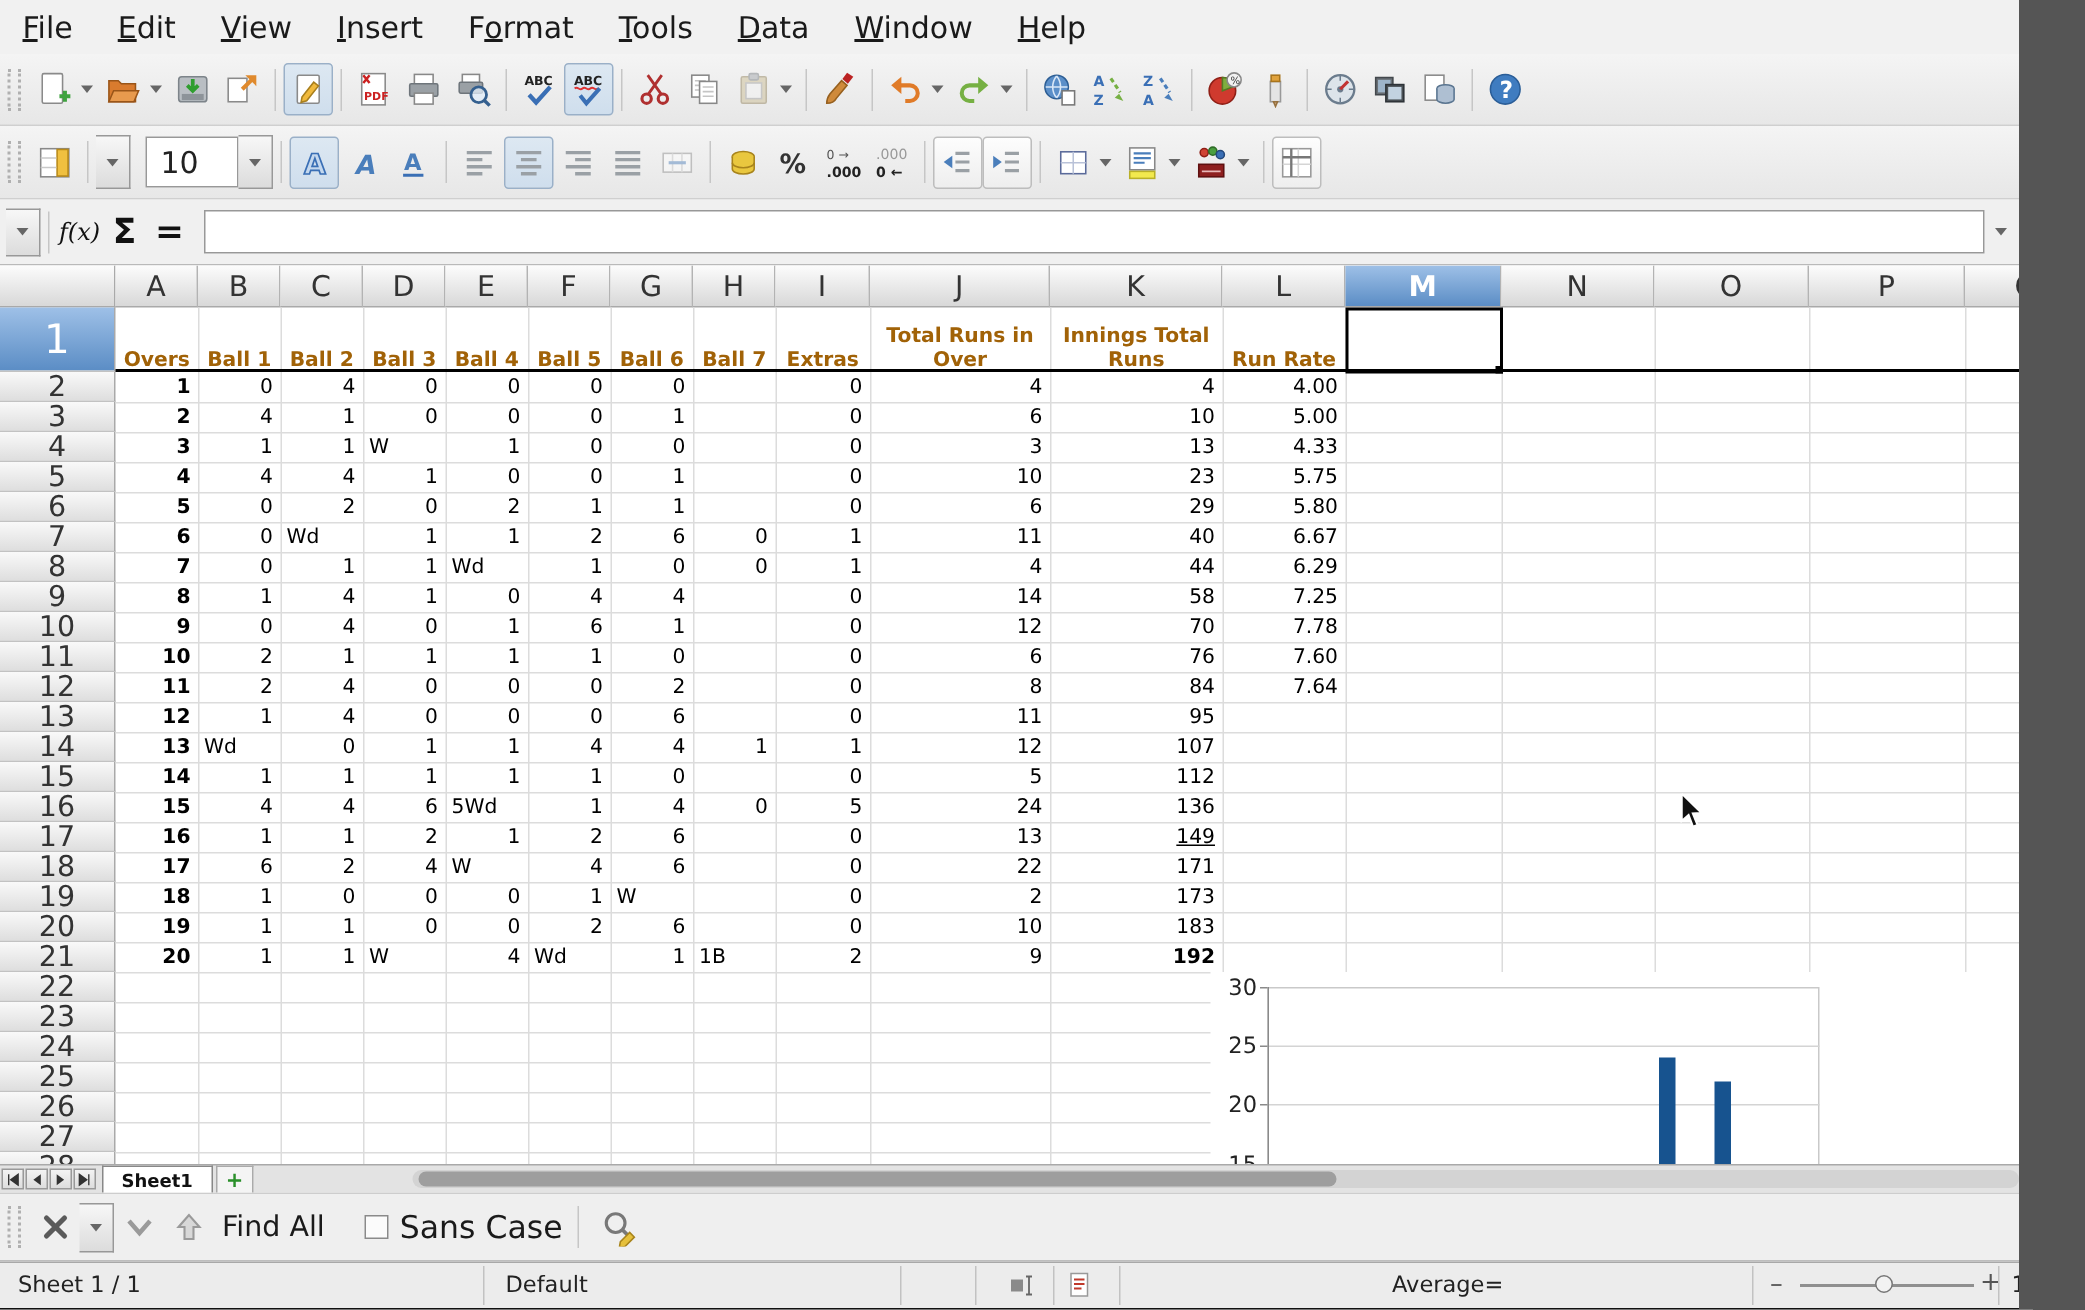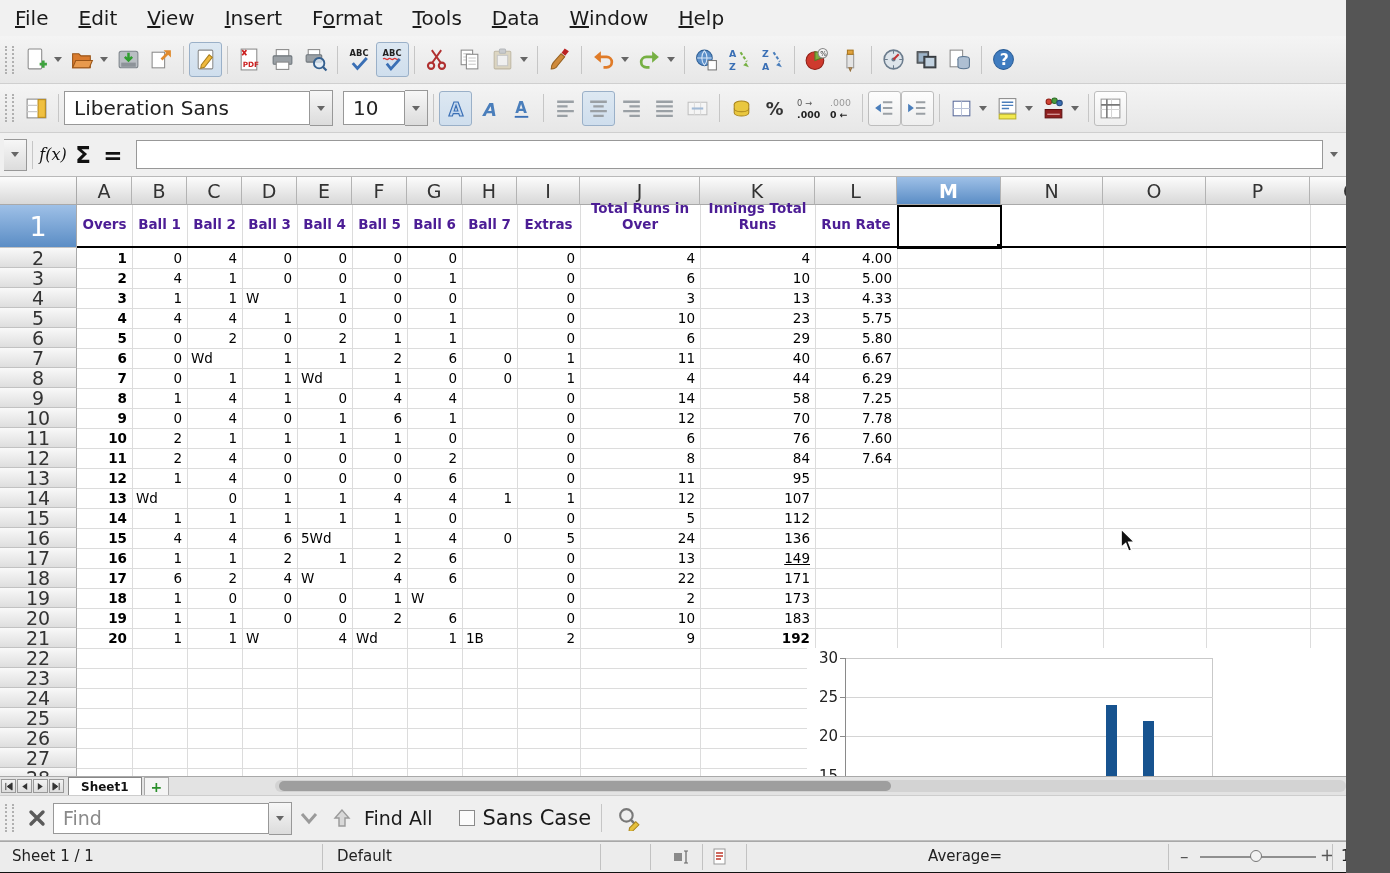--- a/index.html
+++ b/index.html
@@ -38,21 +38,21 @@
   .colhdr.sel{background:linear-gradient(#9ec0e7,#5b8dc5);color:#fff;font-weight:bold;}
   .rowhdr{position:absolute;left:0;width:77px;background:linear-gradient(to bottom,#f9f9f9,#dedede);border-right:1px solid #a9a9a9;border-bottom:1px solid #c2c2c2;display:flex;align-items:center;justify-content:center;font-size:19px;color:#333;box-sizing:border-box;}
   .rowhdr.sel{background:linear-gradient(#9ec0e7,#5b8dc5);color:#fff;font-size:27px;}
   .corner{position:absolute;left:0;top:0;width:77px;height:28px;background:linear-gradient(#fcfcfc,#d8d8d8);border-right:1px solid #a9a9a9;border-bottom:1px solid #a9a9a9;box-sizing:border-box;}
   .vline{position:absolute;width:1px;background:#dcdcdc;}
   .hline{position:absolute;height:1px;background:#dcdcdc;}
   .cell{position:absolute;font-size:13.5px;color:#000;line-height:20px;white-space:nowrap;box-sizing:border-box;}
   .cell.num{text-align:right;padding-right:4px;}
   .cell.txt{text-align:left;padding-left:3px;}
   .cell.b{font-weight:bold;}
-  .hcell{position:absolute;font-weight:bold;font-size:13.5px;color:#4c1d95;display:flex;align-items:flex-end;justify-content:center;text-align:center;line-height:1.2;padding-bottom:16px;box-sizing:border-box;}
+  .hcell{position:absolute;font-weight:bold;font-size:13.5px;color:#a16207;display:flex;align-items:flex-end;justify-content:center;text-align:center;line-height:1.2;padding-bottom:0;box-sizing:border-box;}
   #thickline{position:absolute;height:2px;background:#000;}
   #selbox{position:absolute;border:2px solid #000;box-sizing:border-box;background:transparent;}
   #selhandle{position:absolute;width:5px;height:5px;background:#000;}
   
   #chart{position:absolute;background:#fff;z-index:6;}
   #plot{position:absolute;border:1px solid #c9c9c9;box-sizing:border-box;}
   .cgrid{position:absolute;height:1px;background:#d4d4d4;}
   .caxis-y{position:absolute;width:1px;background:#8a8a8a;}
   .cytick{position:absolute;width:5px;height:1px;background:#8a8a8a;}
   .bar{position:absolute;background:#17538f;}
@@ -296,23 +296,20 @@
   <div id="tb2" class="toolbar">
     <div class="grip"></div>
     <span class="tbtn" id="sidebar-btn">
         <svg width="25" height="25" viewBox="0 0 24 24">
           <rect x="3" y="3" width="18" height="18" fill="#fff" stroke="#888"></rect>
           <rect x="13.5" y="3.5" width="7" height="17" fill="#f0c040" stroke="#b98a18"></rect>
           <path d="M3 9h10M3 15h10" stroke="#c9c9c9"></path>
         </svg>
       </span>
     <div class="sep"></div>
-    <div class="combo" style="width:226px;">
-      <input value="Liberation Sans" style="">
-    </div>
     <div class="combo-btn">
         <span class="dd"></span>
       </div>
     <div style="width:10px;"></div>
     <div class="combo" style="width:42px;">
       <input value="10" style="">
     </div>
     <div class="combo-btn">
         <span class="dd"></span>
       </div>
@@ -824,21 +821,20 @@
     </div>
   </div>
 
   <div id="findbar">
     <div class="grip"></div>
     <span class="tbtn">
       <svg width="20" height="20" viewBox="0 0 20 20">
           <path d="M4 4l12 12M16 4L4 16" stroke="#5a5a5a" stroke-width="3.4" stroke-linecap="round"></path>
         </svg>
     </span>
-    <input id="find-input" placeholder="Find" style="">
     <div class="combo-btn" style="height:31px;">
         <span class="dd"></span>
       </div>
     <span class="tbtn">
       <svg width="22" height="22" viewBox="0 0 22 22">
           <path d="M4 7l7 8 7-8" fill="none" stroke="#9a9a9a" stroke-width="3"></path>
         </svg>
     </span>
     <span class="tbtn">
       <svg width="22" height="22" viewBox="0 0 22 22">

